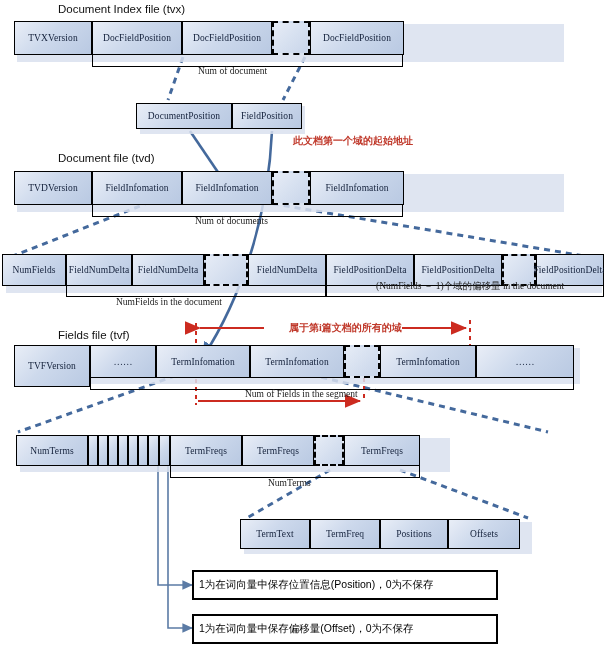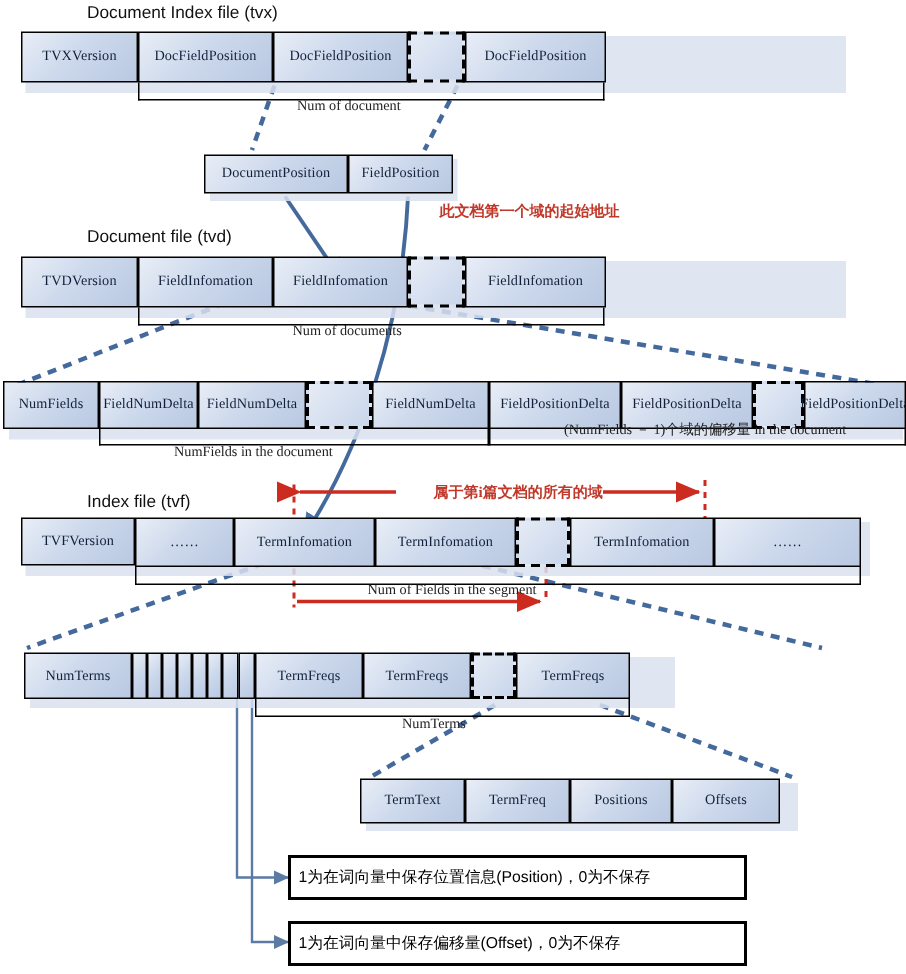--- a/index.html
+++ b/index.html
@@ -136,26 +136,26 @@
   <div class="box" style="left:326px;top:254px;width:88px;height:32px;">FieldPositionDelta</div>
   <div class="box" style="left:414px;top:254px;width:88px;height:32px;">FieldPositionDelta</div>
   <div class="box dashed" style="left:502px;top:254px;width:34px;height:32px;"></div>
   <div class="box" style="left:536px;top:254px;width:68px;height:32px;">FieldPositionDelta</div>
 
   <div class="brace" style="left:66px;top:286px;width:260px;height:11px;"></div>
   <div class="brace" style="left:326px;top:286px;width:278px;height:11px;"></div>
   <div class="lbl" style="left:116px;top:297px;">NumFields in the document</div>
   <div class="lbl" style="left:355px;top:280px;margin-left:21px;">(NumFields － 1)个域的偏移量 in the document</div>
 
-  <div class="title" style="left:14px;top:329px;">Index file (tvf)</div>
+  <div class="title" style="left:14px;top:329px;">Fields file (tvf)</div>
 
   <div class="redtxt" style="left:268px;top:321px;">属于第i篇文档的所有的域</div>
 
   <div class="shadowband" style="left:17px;top:348px;width:563px;height:36px;"></div>
-  <div class="box" style="left:14px;top:345px;width:76px;height:32px;">TVFVersion</div>
+  <div class="box" style="left:14px;top:345px;width:76px;height:42px;">TVFVersion</div>
   <div class="box" style="left:90px;top:345px;width:66px;height:33px;">……</div>
   <div class="box" style="left:156px;top:345px;width:94px;height:33px;">TermInfomation</div>
   <div class="box" style="left:250px;top:345px;width:94px;height:33px;">TermInfomation</div>
   <div class="box dashed" style="left:344px;top:345px;width:36px;height:33px;"></div>
   <div class="box" style="left:380px;top:345px;width:96px;height:33px;">TermInfomation</div>
   <div class="box" style="left:476px;top:345px;width:98px;height:33px;">……</div>
 
   <div class="brace" style="left:90px;top:378px;width:484px;height:12px;"></div>
   <div class="lbl" style="left:245px;top:389px;">Num of Fields in the segment</div>
 

